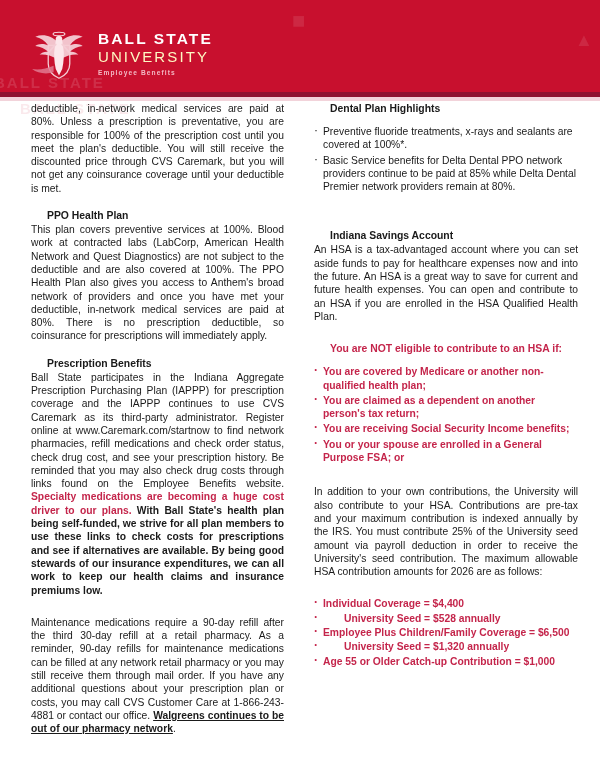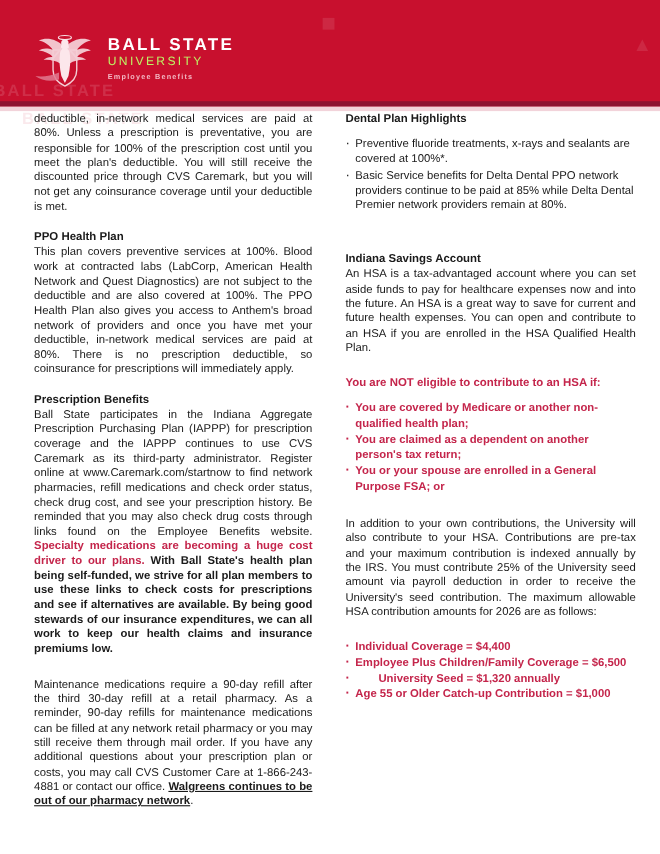--- a/index.html
+++ b/index.html
@@ -37,24 +37,24 @@
     display: block;
   }
   .brand-text { display: flex; flex-direction: column; line-height: 1; }
   .brand-line1 {
     font-size: 15.5px;
     font-weight: 700;
     letter-spacing: 2.1px;
     color: #ffffff;
   }
   .brand-line2 {
-    font-size: 11px;
+    font-size: 15px;
     font-weight: 400;
     letter-spacing: 2.1px;
-    color: #bef264;
+    color: #fef9c3;
     margin-top: 3px;
   }
   .brand-sub {
     font-size: 6.6px;
     font-weight: 700;
     letter-spacing: 1.1px;
     color: #f3b9c4;
     margin-top: 6px;
   }
   
@@ -123,21 +123,21 @@
     margin: 0;
     font-size: 10.3px;
     line-height: 13.3px;
     text-align: justify;
     text-justify: inter-word;
   }
   .h3 {
     font-size: 10.4px;
     font-weight: 700;
     line-height: 14px;
-    margin: 0 0 0 0;
+    margin: 0 0 0 16px;
     text-align: left;
   }
   .gap-sm { height: 9px; }
   .gap-md { height: 14px; }
   .gap-lg { height: 19px; }
   .gap-xl { height: 25px; }
 
   .red {
     color: #c4254b;
     font-weight: 700;
@@ -255,30 +255,32 @@
 
     <div class="gap-lg"></div>
 
     <div class="h3 red">You are NOT eligible to contribute to an HSA if:</div>
 
     <div class="gap-sm"></div>
 
     <ul class="dash red-list">
       <li>You are covered by Medicare or another non-qualified health plan;</li>
       <li>You are claimed as a dependent on another person's tax return;</li>
+      <li>You are receiving Social Security Income benefits;</li>
       <li>You or your spouse are enrolled in a General Purpose FSA; or</li>
     </ul>
 
     <div class="gap-lg"></div>
 
     <p>In addition to your own contributions, the University will also contribute to your HSA.  Contributions are pre-tax and your maximum contribution is indexed annually by the IRS.  You must contribute 25% of the University seed amount via payroll deduction in order to receive the University's seed contribution. The maximum allowable HSA contribution amounts for 2026 are as follows:</p>
 
     <div class="gap-lg"></div>
 
     <ul class="dash hsa-amounts">
       <li>Individual Coverage = $4,400</li>
+      <li class="indented">University Seed = $528 annually</li>
       <li>Employee Plus Children/Family Coverage = $6,500</li>
       <li class="indented">University Seed = $1,320 annually</li>
       <li>Age 55 or Older Catch-up Contribution = $1,000</li>
     </ul>
 
   </div>
 </div>
 
 </body></html>

